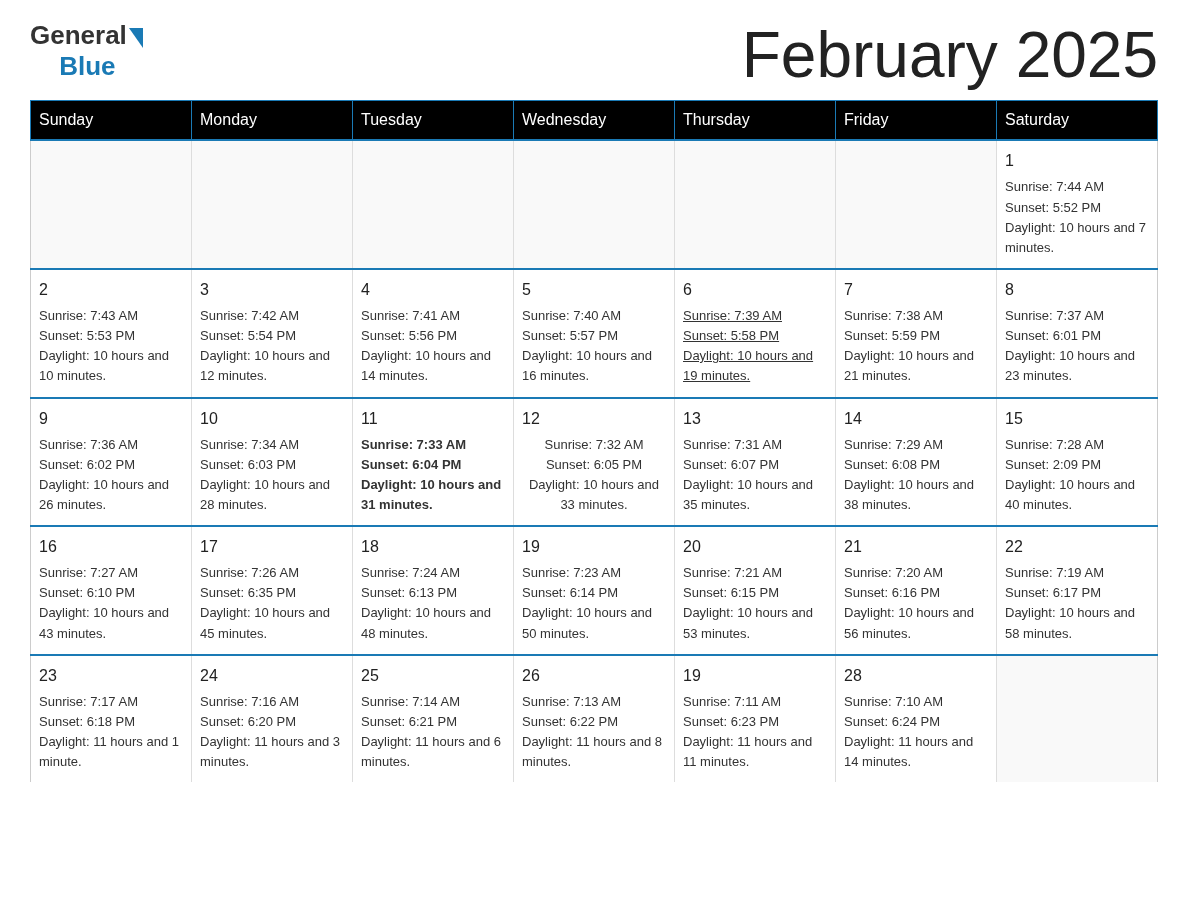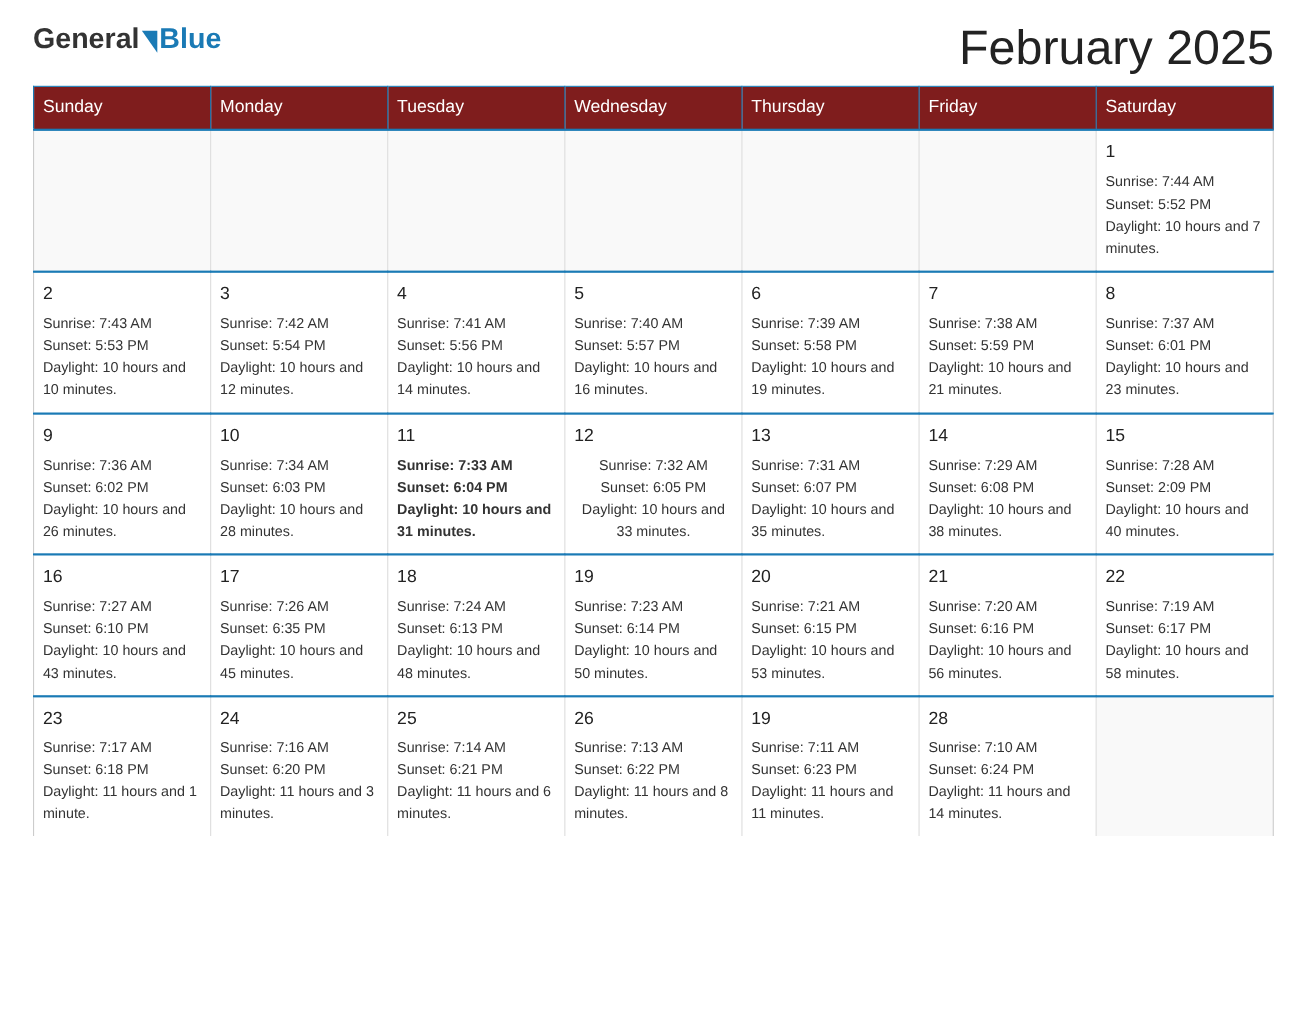--- a/index.html
+++ b/index.html
@@ -11,21 +11,21 @@
       min-height: 918px;
     }
     .header {
       display: flex;
       justify-content: space-between;
       align-items: flex-start;
       margin-bottom: 10px;
     }
     .logo {
       display: flex;
-      flex-direction: row;
+      flex-direction: column;
       align-items: center;
     }
     .logo-top {
       display: flex;
       align-items: center;
     }
     .logo-general {
       font-size: 26px;
       font-weight: bold;
       color: #333;
@@ -42,37 +42,37 @@
     .logo-blue {
       font-size: 26px;
       font-weight: bold;
       color: #1a7ab5;
       margin-left: 2px;
     }
     .title-section {
       text-align: right;
     }
     .main-title {
-      font-size: 44px;
+      font-size: 64px;
       font-weight: normal;
       color: #222;
       line-height: 1.1;
     }
     .subtitle {
       font-size: 22px;
       color: #444;
       margin-top: 4px;
     }
     .calendar {
       width: 100%;
       border-collapse: collapse;
       margin-top: 10px;
     }
     .calendar thead tr {
-      background-color: #7f1d1d;
+      background-color: #000000;
       margin-top: 32px;
     }
     .calendar thead th {
       color: #fff;
       font-size: 16px;
       font-weight: normal;
       padding: 10px 8px;
       text-align: left;
       border: 1px solid #1a7ab5;
     }
@@ -176,21 +176,21 @@
 Daylight: 10 hours and 14 minutes.</div>
         </td>
         <td>
           <span class="day-number">5</span>
           <div class="day-info" style="white-space: pre-line;">Sunrise: 7:40 AM
 Sunset: 5:57 PM
 Daylight: 10 hours and 16 minutes.</div>
         </td>
         <td>
           <span class="day-number">6</span>
-          <div class="day-info" style="white-space: pre-line;">Sunrise: 7:39 AM
+          <div class="day-info" style="white-space: pre-line; text-decoration: underline;">Sunrise: 7:39 AM
 Sunset: 5:58 PM
 Daylight: 10 hours and 19 minutes.</div>
         </td>
         <td>
           <span class="day-number">7</span>
           <div class="day-info" style="white-space: pre-line;">Sunrise: 7:38 AM
 Sunset: 5:59 PM
 Daylight: 10 hours and 21 minutes.</div>
         </td>
         <td>

